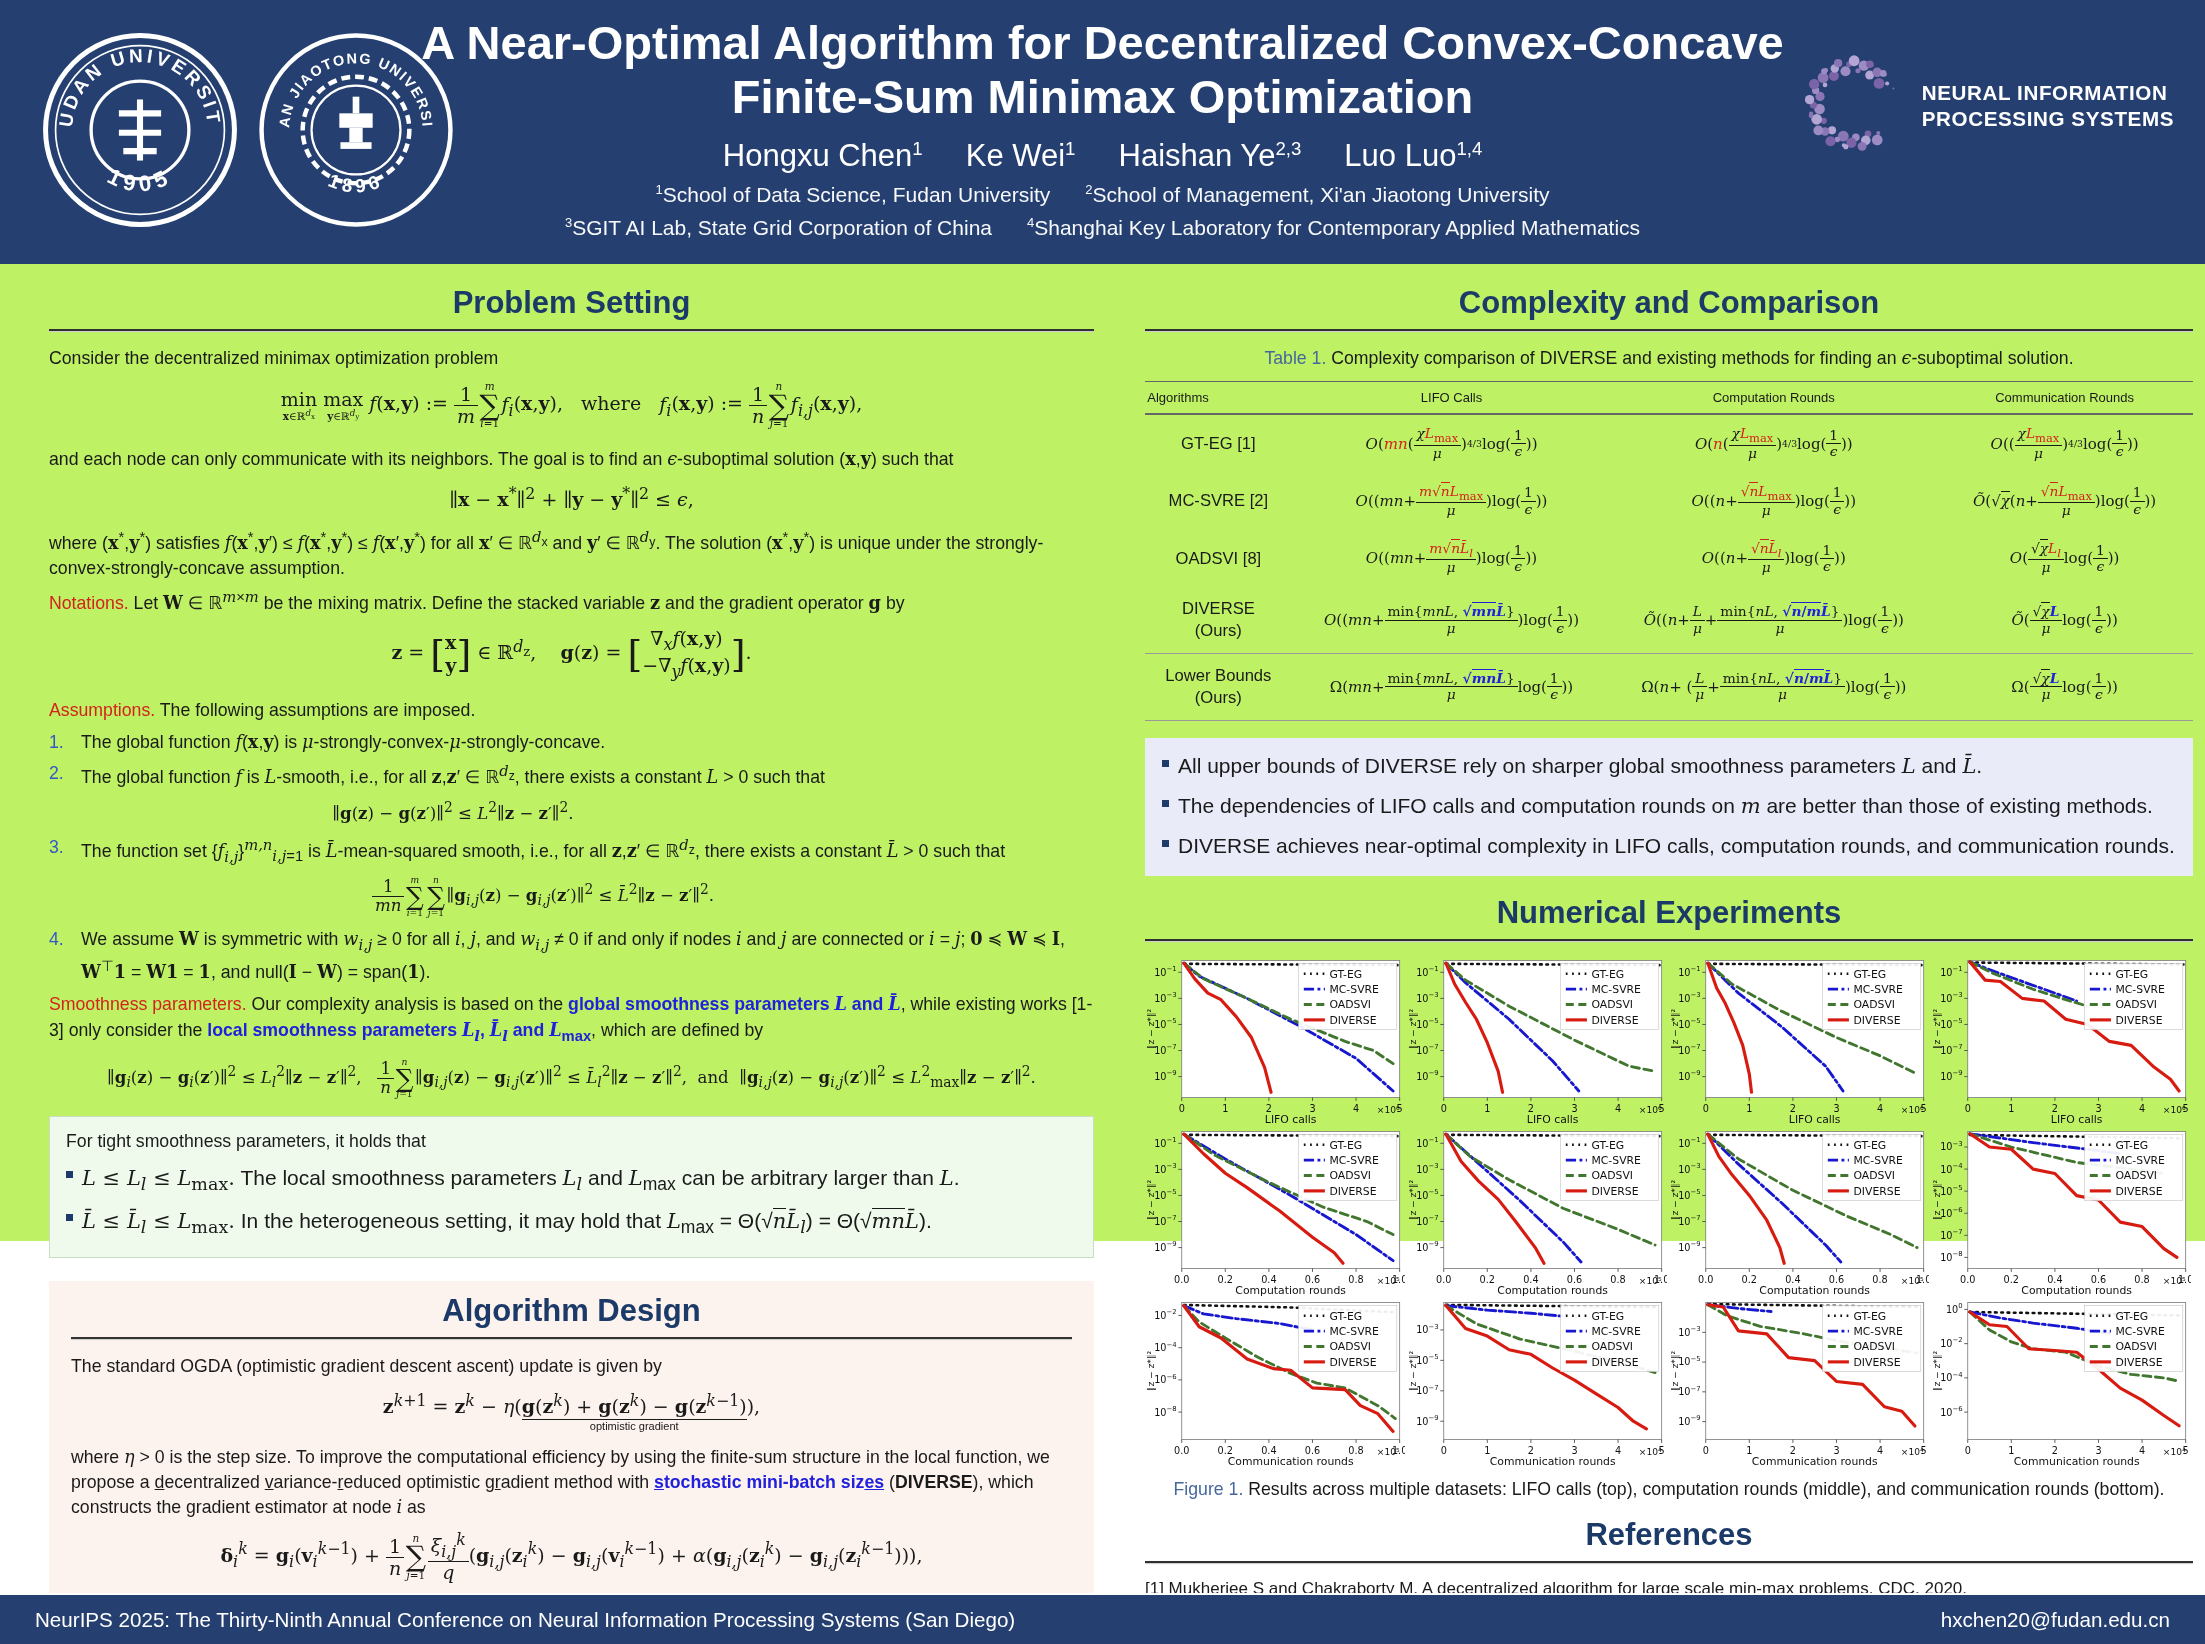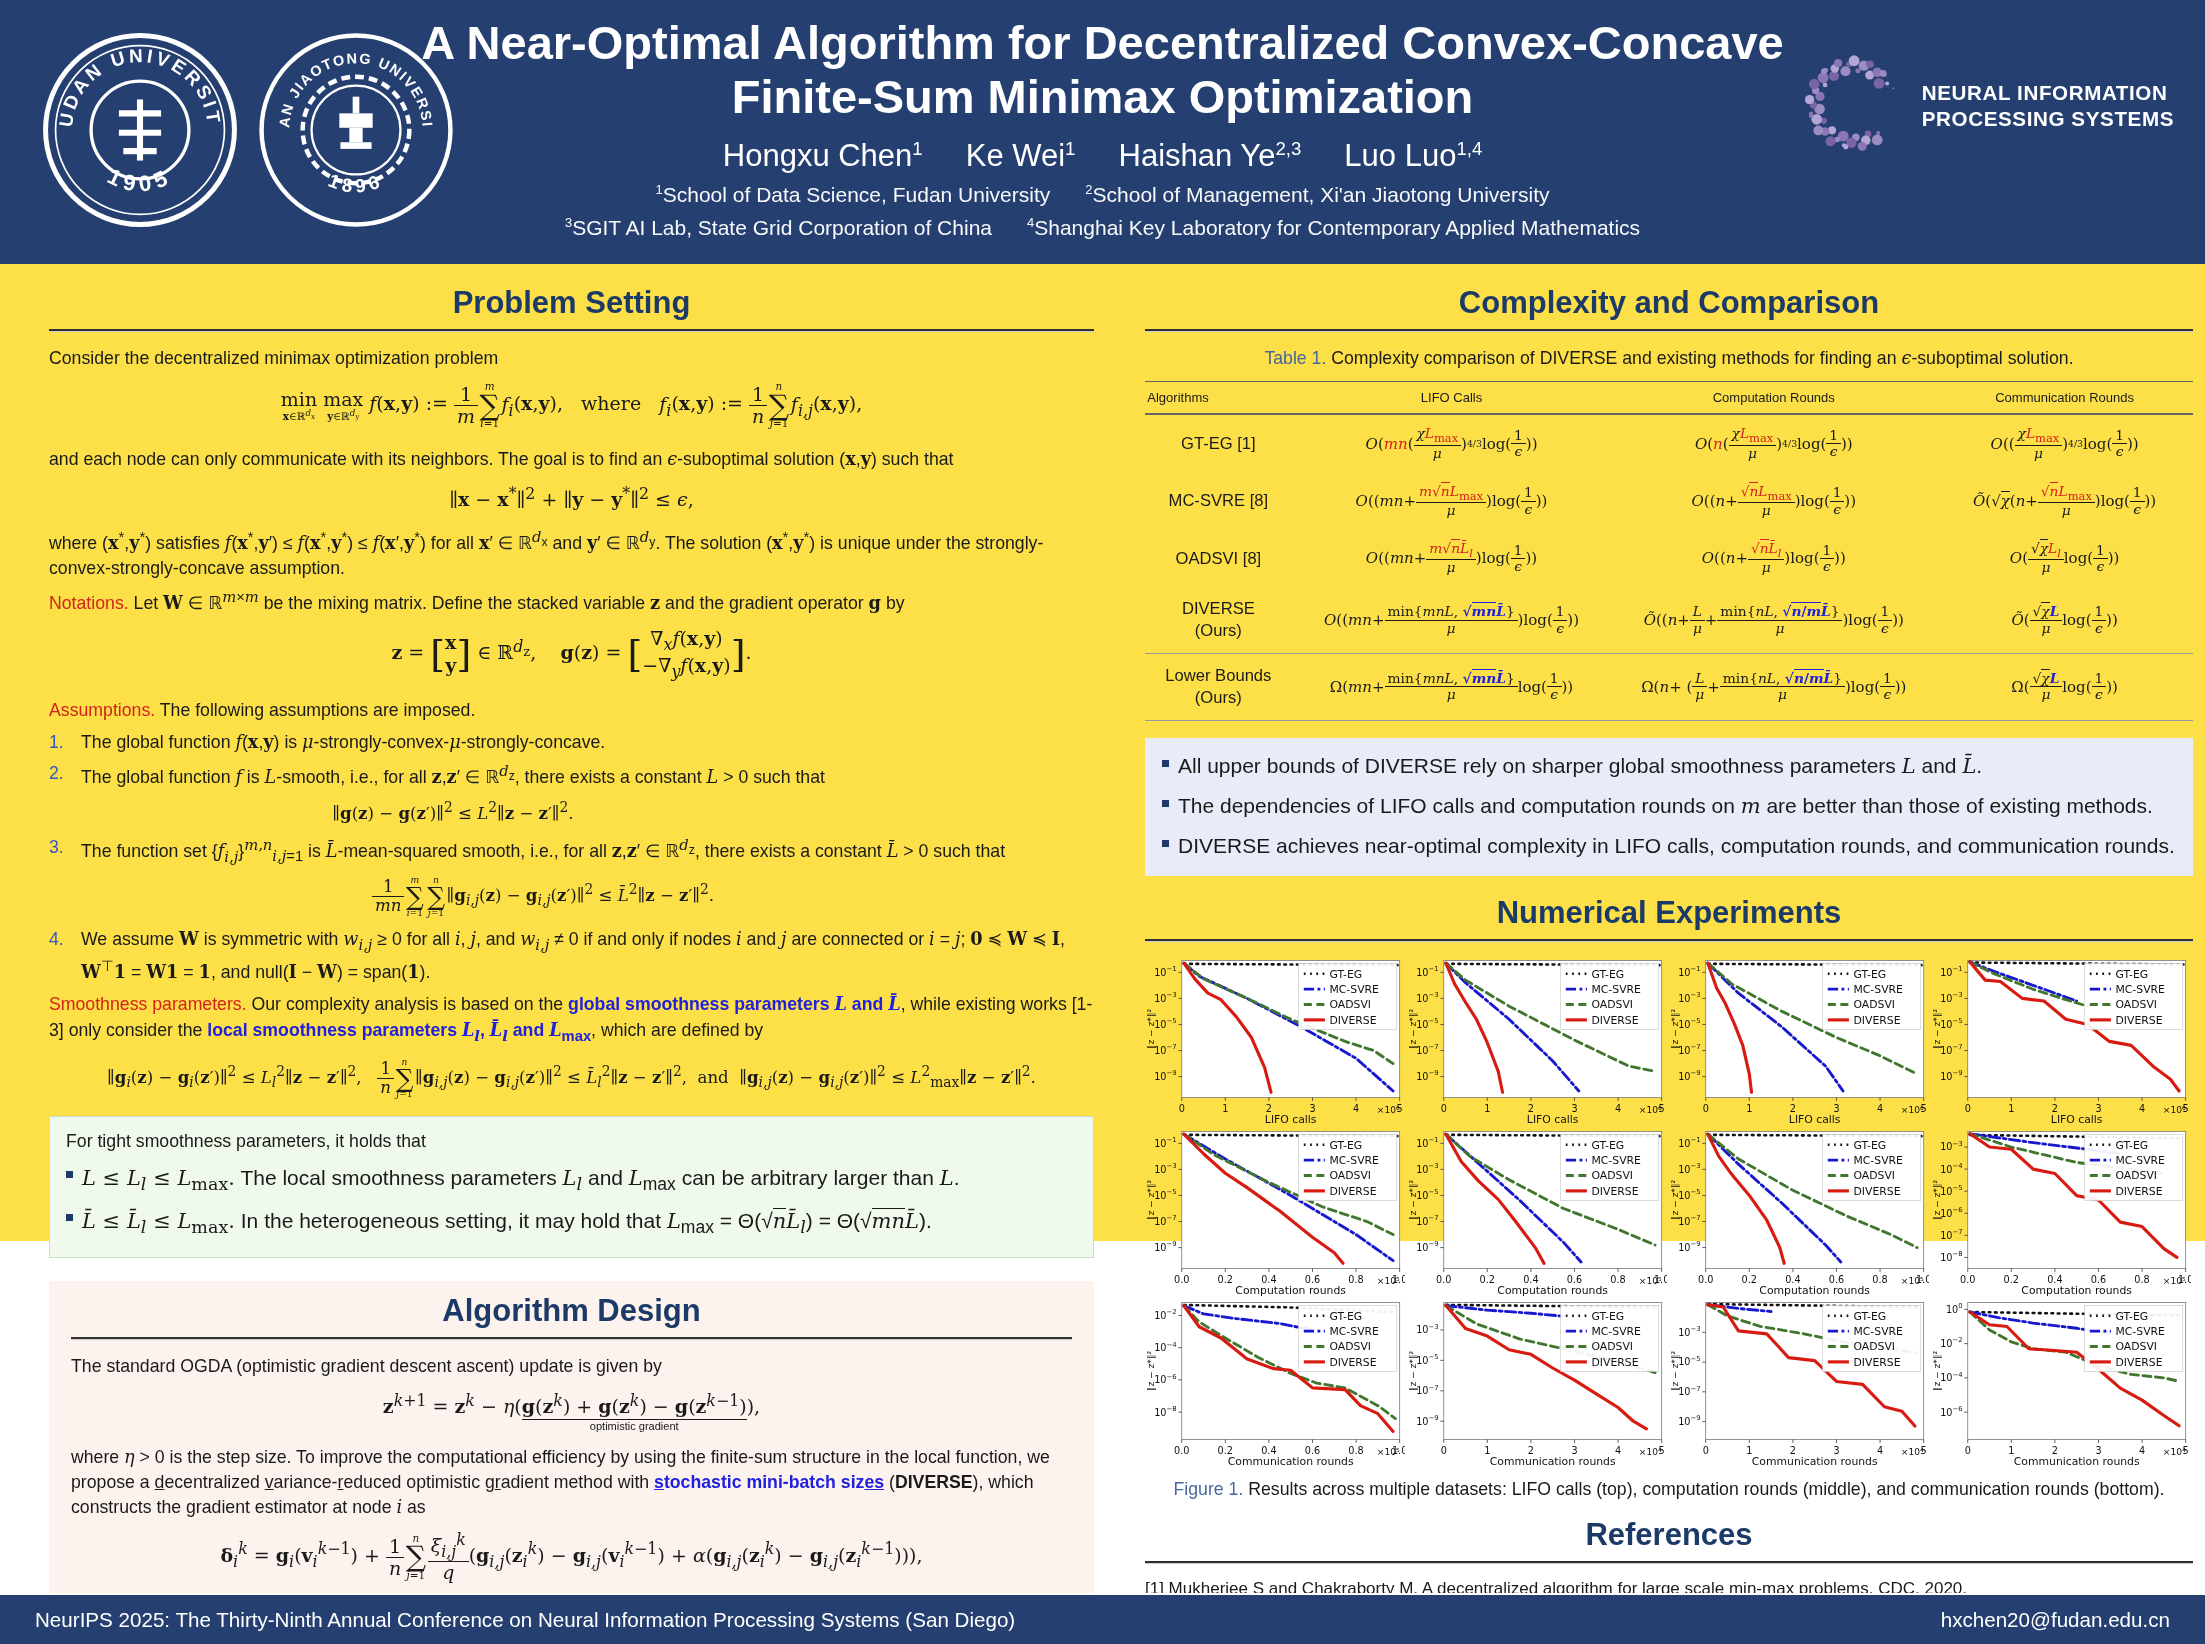--- a/index.html
+++ b/index.html
@@ -10,21 +10,21 @@
   .logos{position:absolute;left:40px;top:30px;display:flex;gap:16px;}
   .head-center{position:absolute;left:0;top:16px;width:100%;text-align:center;}
   .ptitle{font-size:47px;font-weight:700;line-height:1.14;}
   .authors{font-size:31px;margin-top:15px;font-weight:400;}
   .authors sup{font-size:60%;}
   .affil{font-size:21px;margin-top:8px;opacity:.97;}
   .affil sup{font-size:62%;}
   .neurips{position:absolute;right:31px;top:40px;display:flex;align-items:center;gap:11px;}
   .ni-text{font-size:20.6px;font-weight:700;letter-spacing:0.6px;line-height:1.25;}
   
-  main{position:absolute;top:264px;left:0;width:100%;height:977px;background:#fde047;}
+  main{position:absolute;top:264px;left:0;width:100%;height:977px;background:#bef264;}
   .col{position:absolute;top:20.6px;}
   .col.left{left:49px;width:1045px;height:1308px;overflow:hidden;}
   .col.right{left:1145px;width:1048px;height:1308px;overflow:hidden;}
   h2{font-size:31px;color:#1c3a68;text-align:center;margin:0 0 8px 0;font-weight:700;}
   .rule{border-bottom:2.3px solid #2f2f2f;box-shadow:0 1.1px 0 #cfcfcf;margin-bottom:15px;}
   p{font-size:17.7px;line-height:1.42;margin:5.7px 0;}
   .disp{text-align:center;font-size:19px;margin:11.4px 0 17px 0;font-family:"DejaVu Serif",serif;}
   .disp.small{font-size:16.6px;}
   i{font-family:"DejaVu Serif",serif;}
   .mt{font-family:"DejaVu Serif",serif;}
@@ -322,21 +322,21 @@
               <span class="n">1</span>
               <span class="d"><i>ϵ</i></span>
             </span>))</div>
           <div class="cell"><i>O</i>((<span class="f">
               <span class="n"><i>χ</i><span class="red"><i>L</i><sub>max</sub></span></span>
               <span class="d"><i>μ</i></span>
             </span>)<sup>4/3</sup> <span class="up">log</span>(<span class="f">
               <span class="n">1</span>
               <span class="d"><i>ϵ</i></span>
             </span>))</div>
-          <div class="cell algname">MC-SVRE [8]</div>
+          <div class="cell algname">MC-SVRE [2]</div>
           <div class="cell"><i>O</i>((<i>mn</i> + <span class="f">
               <span class="n"><span class="red"><i>m</i><span class="rt">√<span class="rtc"><i>n</i></span></span><i>L</i><sub>max</sub></span></span>
               <span class="d"><i>μ</i></span>
             </span>) <span class="up">log</span>(<span class="f">
               <span class="n">1</span>
               <span class="d"><i>ϵ</i></span>
             </span>))</div>
           <div class="cell"><i>O</i>((<i>n</i> + <span class="f">
               <span class="n"><span class="red"><span class="rt">√<span class="rtc"><i>n</i></span></span><i>L</i><sub>max</sub></span></span>
               <span class="d"><i>μ</i></span>

